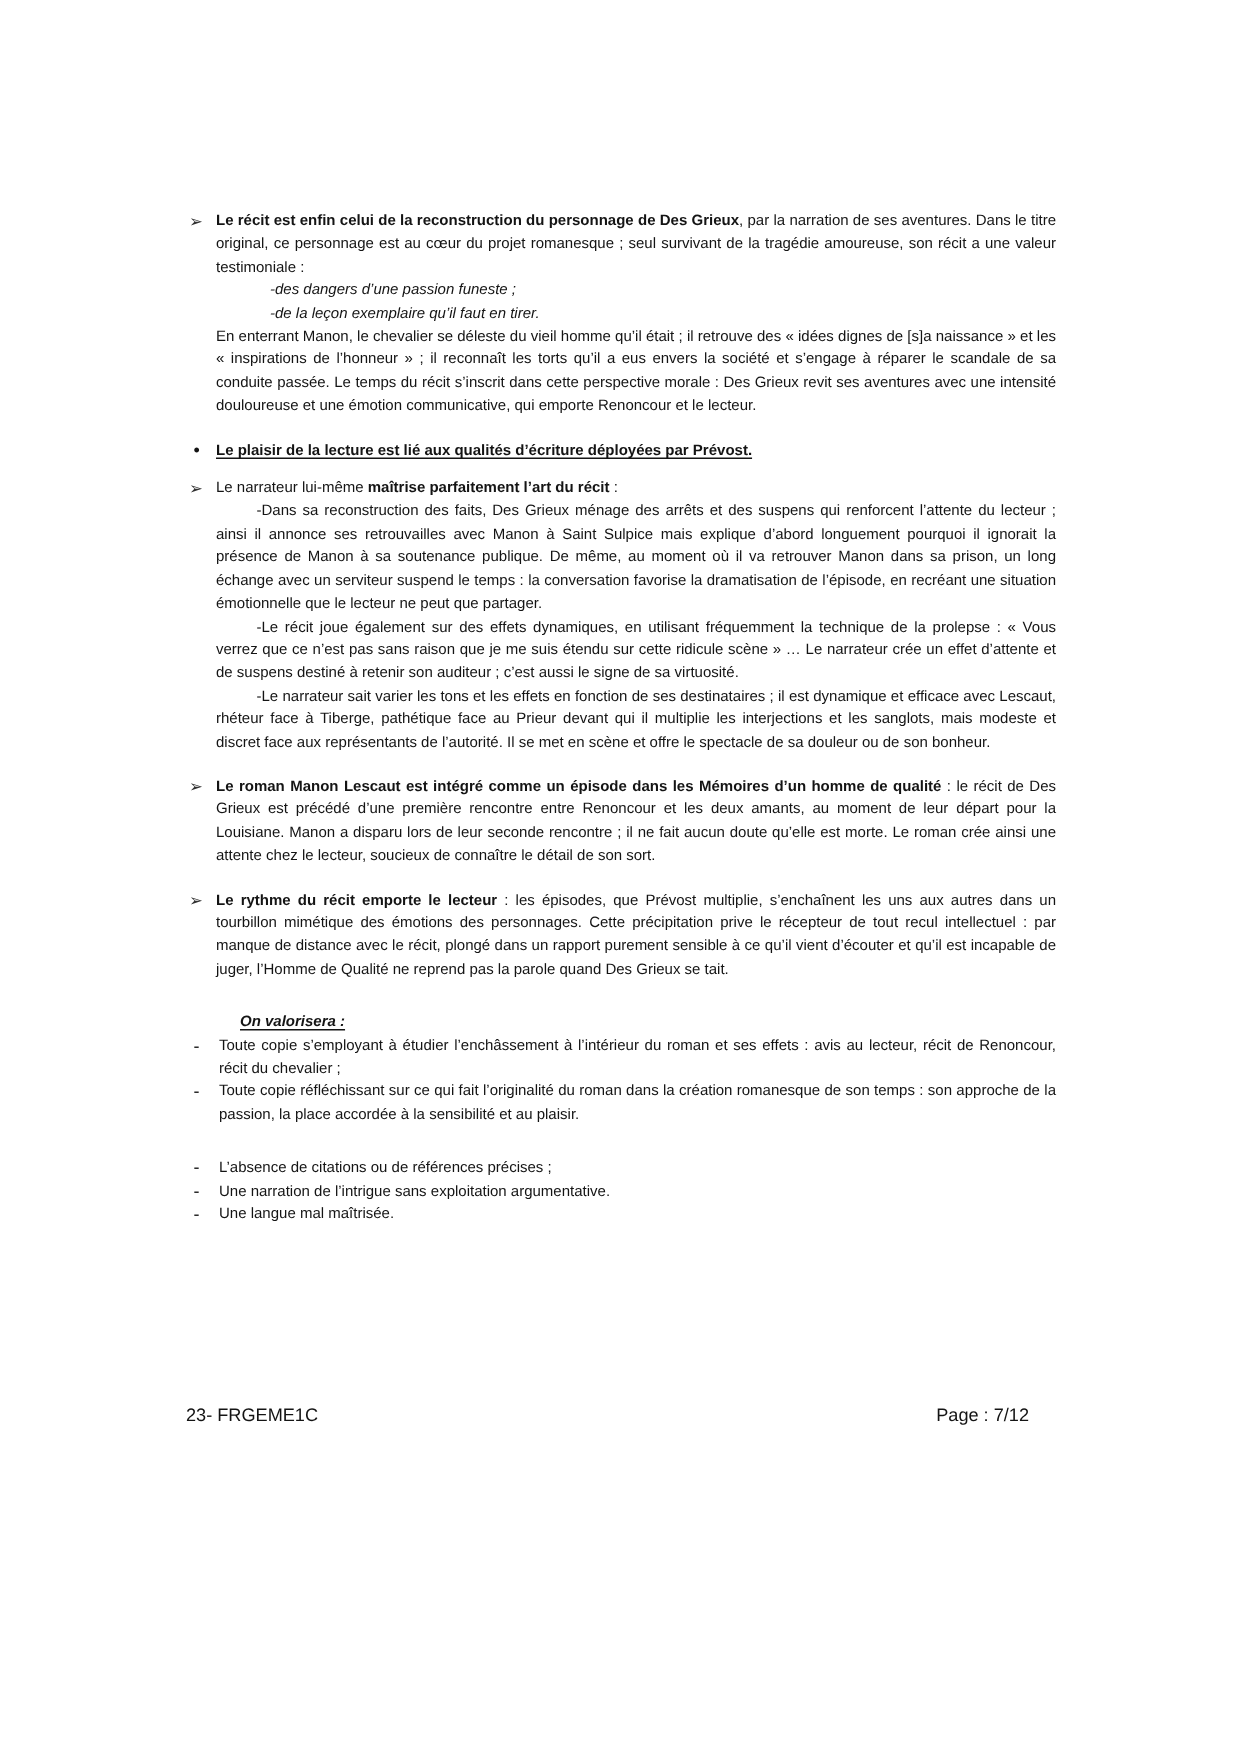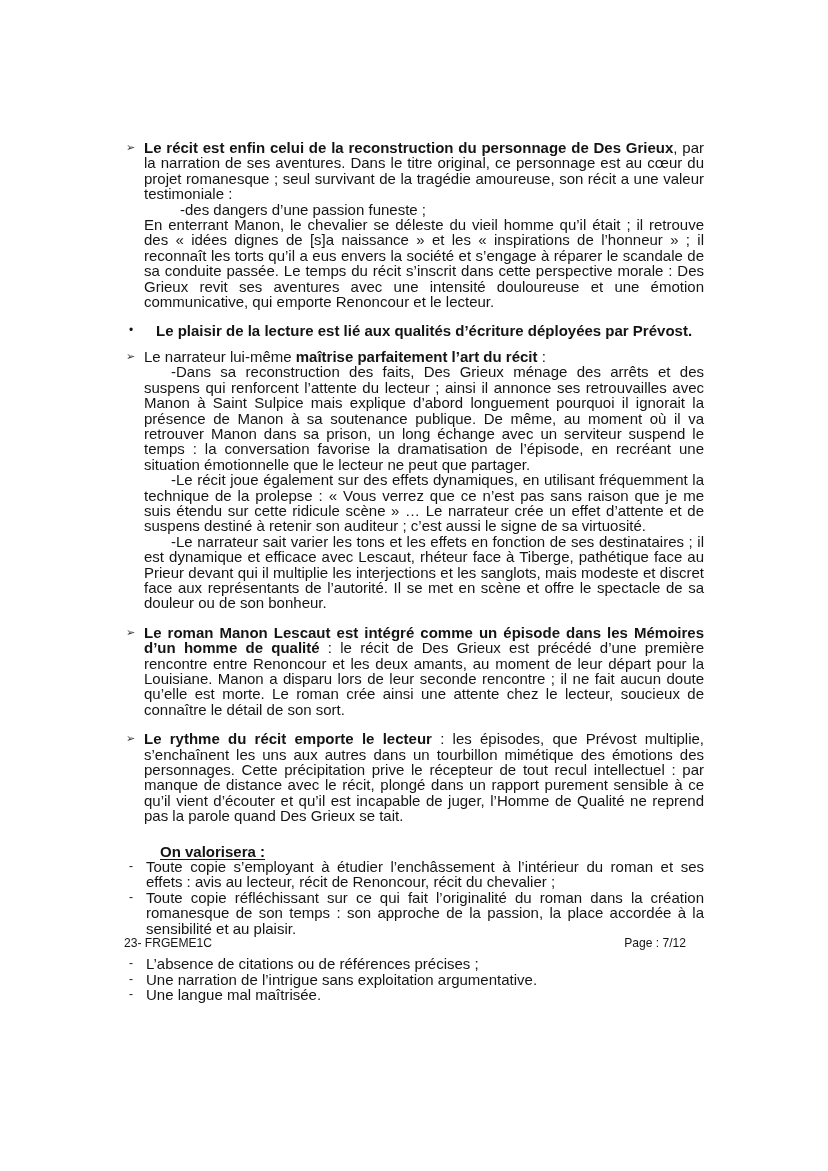--- a/index.html
+++ b/index.html
@@ -27,21 +27,21 @@
 
   .content {
     position: absolute;
     left: 124px;
     top: 140px;
     width: 580px;
   }
 
   
   .blk {
-    font-size: 15px;
+    font-size: 10px;
     line-height: 15.4px;
     text-align: justify;
     text-justify: inter-word;
     margin: 0;
     hyphens: none;
   }
 
   
   .item-arrow {
     position: relative;
@@ -66,42 +66,43 @@
   .item-dot > .marker {
     position: absolute;
     left: 5px;
     top: 0px;
     font-size: 12px;
     line-height: 15.4px;
     color: #141414;
   }
   .item-dot .heading-ul {
     font-weight: bold;
+    text-decoration: underline;
     text-underline-offset: 2px;
-    margin-left: 12px;
   }
 
   
   .item-dash {
     position: relative;
     padding-left: 22px;
   }
   .item-dash > .marker {
     position: absolute;
     left: 5px;
     top: 0px;
     font-size: 12px;
     line-height: 15.4px;
     color: #141414;
   }
 
   
   .sub-line {
     padding-left: 36px;
     text-align: left;
+    font-style: italic;
   }
   .first-indent {
     text-indent: 27px;
   }
 
   .b  { font-weight: bold; }
   .bi { font-weight: bold; }
   .bu { font-weight: bold; text-decoration: underline; text-underline-offset: 2px; text-align: right; }
   .gap-s  { height: 10px; }
   .gap-m  { height: 14px; }
@@ -127,20 +128,21 @@
 <body>
 
 <div class="page">
 
   <div class="content">
 
     <div class="item-arrow">
       <span class="marker">➢</span>
       <p class="blk"><span class="b">Le récit est enfin celui de la reconstruction du personnage de Des Grieux</span><span>, par la narration de ses aventures. Dans le titre original, ce personnage est au cœur du projet romanesque ; seul survivant de la tragédie amoureuse, son récit a une valeur testimoniale :</span></p>
       <p class="blk sub-line">-des dangers d’une passion funeste ;</p>
+      <p class="blk sub-line">-de la leçon exemplaire qu’il faut en tirer.</p>
       <p class="blk">En enterrant Manon, le chevalier se déleste du vieil homme qu’il était ; il retrouve des « idées dignes de [s]a naissance » et les « inspirations de l’honneur » ; il reconnaît les torts qu’il a eus envers la société et s’engage à réparer le scandale de sa conduite passée. Le temps du récit s’inscrit dans cette perspective morale : Des Grieux revit ses aventures avec une intensité douloureuse et une émotion communicative, qui emporte Renoncour et le lecteur.</p>
     </div>
 
     <div class="gap-m"></div>
 
     <div class="item-dot">
       <span class="marker">•</span>
       <p class="blk"><span class="heading-ul">Le plaisir de la lecture est lié aux qualités d’écriture déployées par Prévost.</span></p>
     </div>
 

